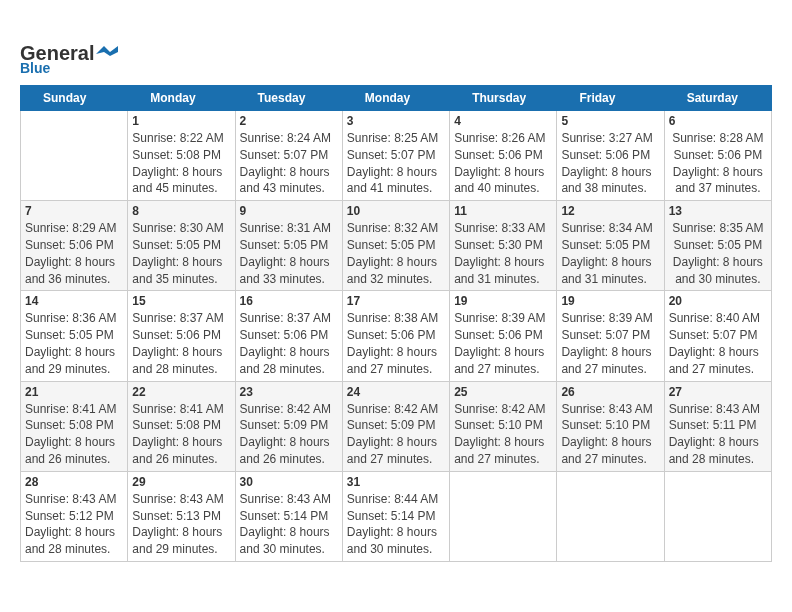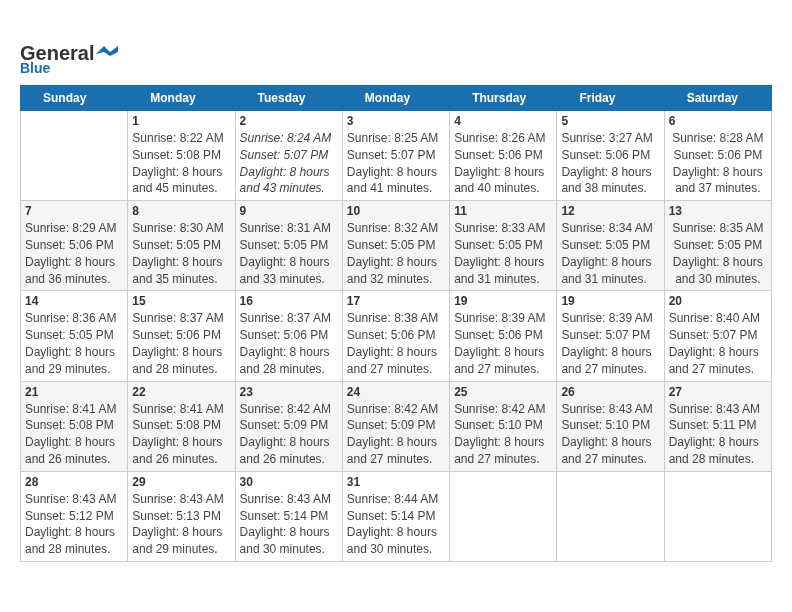--- a/index.html
+++ b/index.html
@@ -134,21 +134,21 @@
           <td class="empty-cell"></td>
           <td>
             <span class="day-num">1</span>
             <div class="cell-text" style="white-space: pre-line;">Sunrise: 8:22 AM
 Sunset: 5:08 PM
 Daylight: 8 hours
 and 45 minutes.</div>
           </td>
           <td>
             <span class="day-num">2</span>
-            <div class="cell-text" style="white-space: pre-line; font-style: italic;">Sunrise: 8:24 AM
+            <div class="cell-text" style="white-space: pre-line;">Sunrise: 8:24 AM
 Sunset: 5:07 PM
 Daylight: 8 hours
 and 43 minutes.</div>
           </td>
           <td>
             <span class="day-num">3</span>
             <div class="cell-text" style="white-space: pre-line;">Sunrise: 8:25 AM
 Sunset: 5:07 PM
 Daylight: 8 hours
 and 41 minutes.</div>
@@ -200,21 +200,21 @@
           <td>
             <span class="day-num">10</span>
             <div class="cell-text" style="white-space: pre-line;">Sunrise: 8:32 AM
 Sunset: 5:05 PM
 Daylight: 8 hours
 and 32 minutes.</div>
           </td>
           <td>
             <span class="day-num">11</span>
             <div class="cell-text" style="white-space: pre-line;">Sunrise: 8:33 AM
-Sunset: 5:05 PM
+Sunset: 5:30 PM
 Daylight: 8 hours
 and 31 minutes.</div>
           </td>
           <td>
             <span class="day-num">12</span>
             <div class="cell-text" style="white-space: pre-line;">Sunrise: 8:34 AM
 Sunset: 5:05 PM
 Daylight: 8 hours
 and 31 minutes.</div>
           </td>

